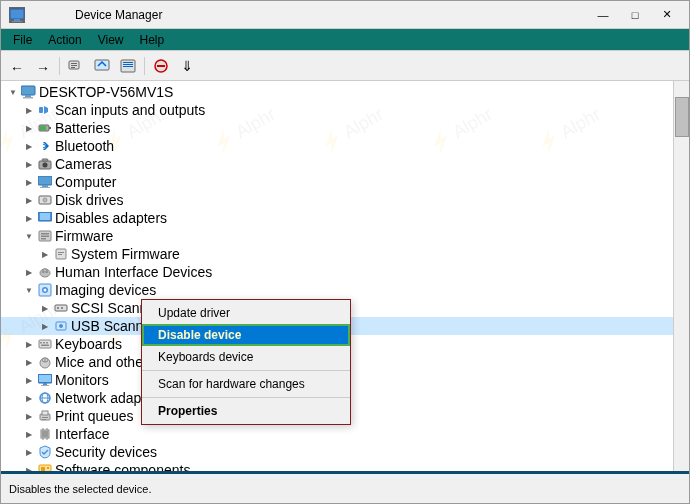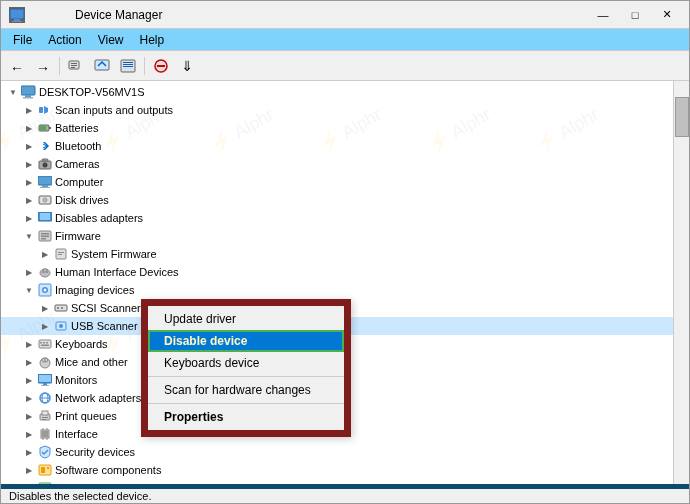--- a/index.html
+++ b/index.html
@@ -65,21 +65,21 @@
       border: none;
     }
 
     
     .menu-bar {
       height: 22px;
       display: flex;
       align-items: center;
       padding: 0 4px;
       border-bottom: 1px solid #ccc;
-      background: #7dd3fc;
+      background: #0f766e;
     }
 
     .menu-item {
       padding: 2px 8px;
       cursor: pointer;
       font-size: 12px;
     }
 
     
     .toolbar {
@@ -171,35 +171,35 @@
       width: 16px;
       height: 16px;
       margin-right: 2px;
       display: flex;
       align-items: center;
       justify-content: center;
       flex-shrink: 0;
     }
 
     .tree-label {
-      font-size: 11px;
+      font-size: 14px;
       text-align: right;
     }
 
     
     .indent-0 { padding-left: 4px; }
 
     
     .context-menu {
       position: absolute;
       left: 140px;
       top: 218px;
       width: 210px;
       background: #f0f0f0;
-      border: 7px solid #7f1d1d;
+      border: 1px solid #7f1d1d;
       box-shadow: 2px 2px 8px rgba(0,0,0,0.2);
       z-index: 100;
       padding: 2px 0;
     }
 
     .ctx-item {
       padding: 4px 16px;
       cursor: pointer;
       font-size: 12px;
       display: flex;
@@ -215,23 +215,23 @@
     }
 
     .ctx-separator {
       height: 1px;
       background: #ccc;
       margin: 2px 0;
     }
 
     
     .status-bar {
-      height: 19px;
+      height: 32px;
       background: #f0f0f0;
-      border-top: 5px solid #0c4a6e;
+      border-top: 3px solid #0c4a6e;
       display: flex;
       align-items: center;
       padding: 0 8px;
       font-size: 11px;
     }
 
     
     .watermark {
       position: absolute;
       top: 0; left: 0; right: 0; bottom: 0;

